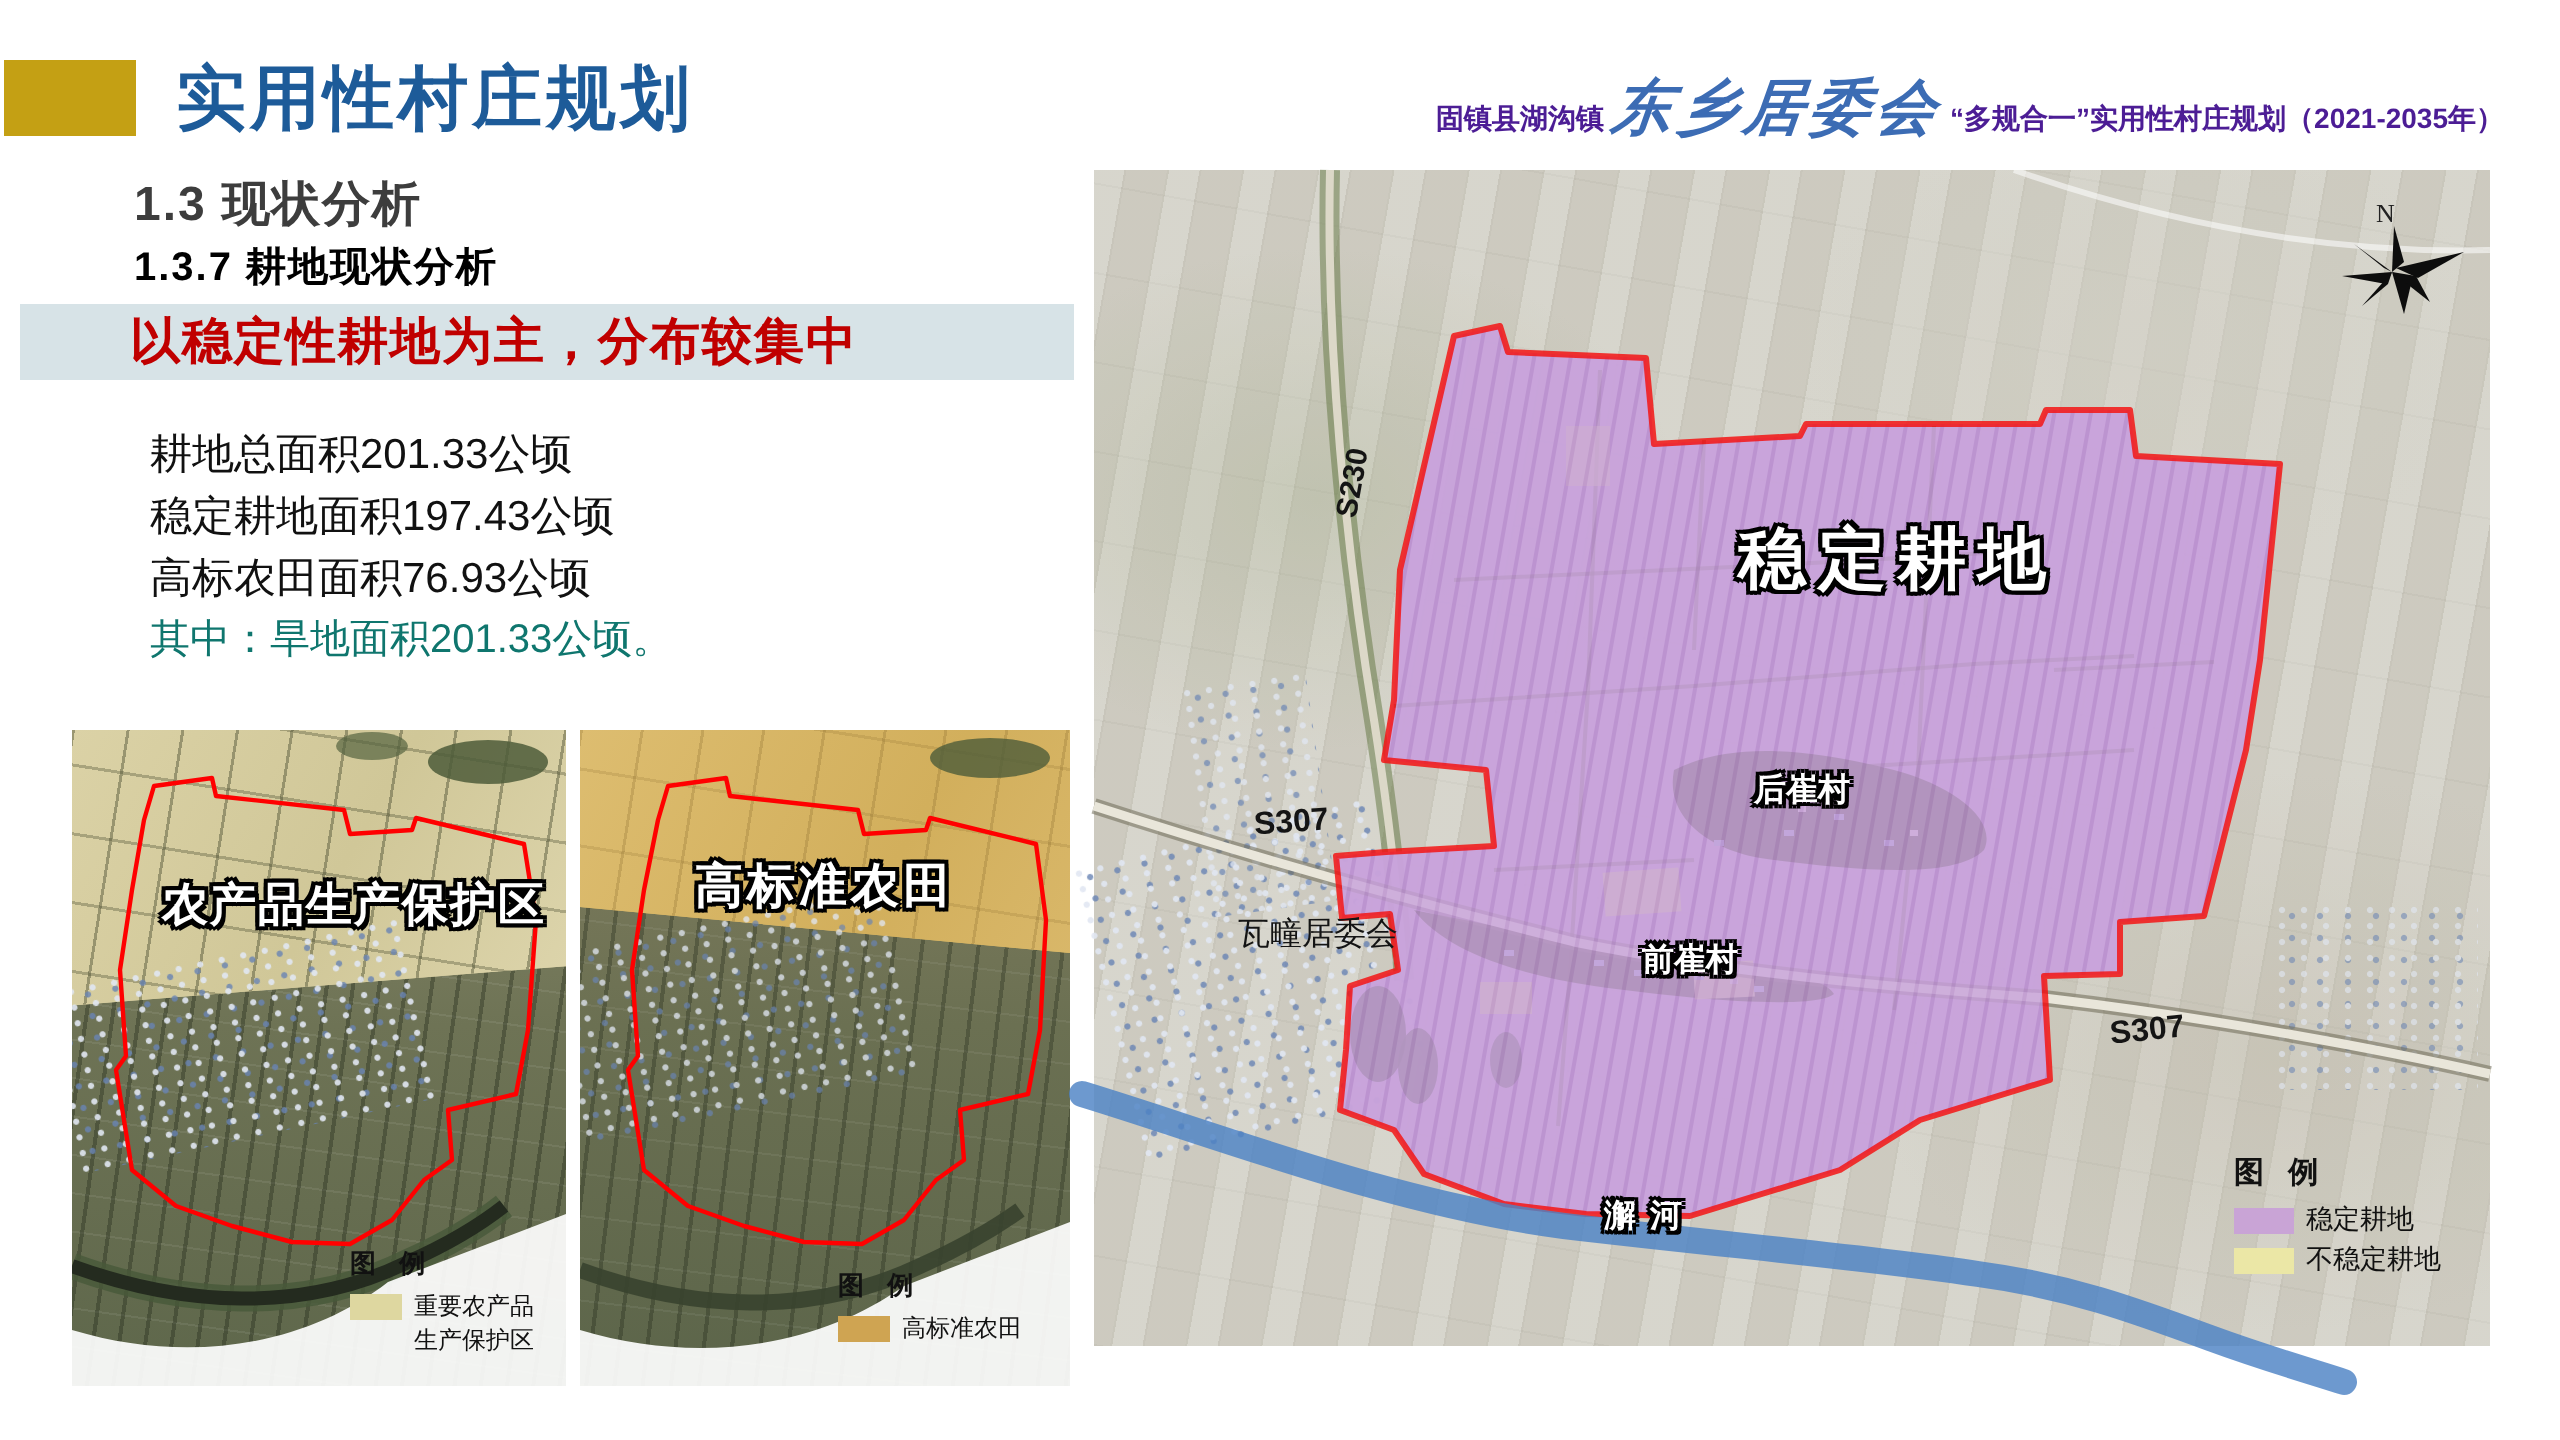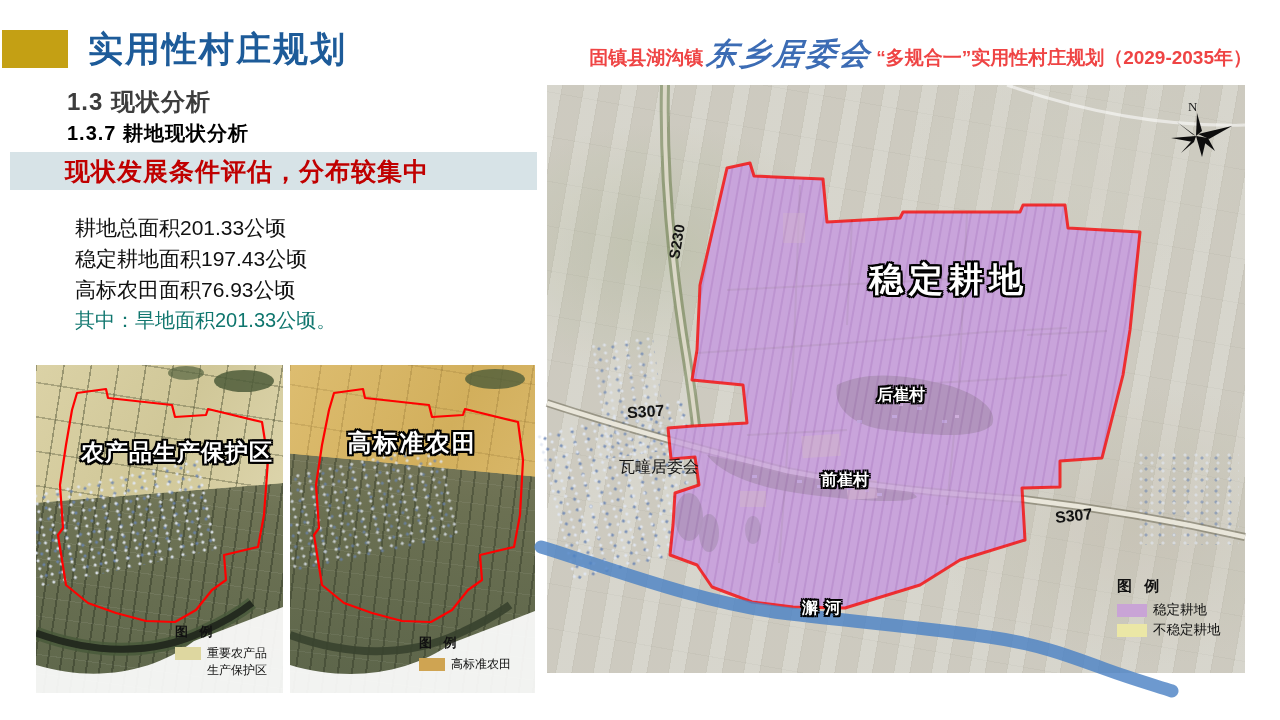--- a/index.html
+++ b/index.html
@@ -3,21 +3,21 @@
 <meta charset="utf-8">
 <style>
   html,body{margin:0;padding:0;background:#e8e8e8;}
   .slide{position:relative;width:1280px;height:720px;background:#ffffff;overflow:hidden;
          font-family:"Liberation Sans","DejaVu Sans",sans-serif;}
 
   
   .gold-block{position:absolute;left:2px;top:30px;width:66px;height:38px;background:#c4a014;}
   .main-title{position:absolute;left:88px;top:26px;font-size:35px;font-weight:bold;color:#1d5b99;letter-spacing:2px;}
   .header-right{position:absolute;right:28px;top:34px;display:flex;align-items:baseline;gap:4px;white-space:nowrap;}
-  .hr-gray{font-size:19px;font-weight:bold;color:#ef4444;}
+  .hr-gray{font-size:14px;font-weight:bold;color:#4c1d95;}
   .hr-script{font-size:30px;font-weight:bold;font-style:italic;color:#3c6cb4;letter-spacing:3px;transform:skewX(-6deg);}
 
   .h13{position:absolute;left:67px;top:86px;font-size:24px;font-weight:bold;color:#3d3d3d;letter-spacing:1px;text-align:center;}
   .h137{position:absolute;left:67px;top:120px;font-size:20px;font-weight:bold;color:#000000;letter-spacing:1px;}
 
   .banner{position:absolute;left:10px;top:152px;width:527px;height:38px;background:#d7e3e7;}
   .banner span{display:block;padding-left:55px;line-height:38px;font-size:25px;font-weight:bold;color:#c00000;letter-spacing:1px;}
 
   .stats{position:absolute;left:75px;top:212px;line-height:31px;}
   .stat{font-size:21px;font-weight:normal;color:#111;}
@@ -102,28 +102,28 @@
 </head>
 <body>
 
 <div class="slide">
 
   <div class="gold-block"></div>
   <div class="main-title">实用性村庄规划</div>
   <div class="header-right">
     <span class="hr-gray">固镇县湖沟镇</span>
     <span class="hr-script">东乡居委会</span>
-    <span class="hr-gray">“多规合一”实用性村庄规划（2029-2035年）</span>
+    <span class="hr-gray">“多规合一”实用性村庄规划（2021-2035年）</span>
   </div>
 
   <div class="h13">1.3  现状分析</div>
   <div class="h137">1.3.7  耕地现状分析</div>
 
   <div class="banner">
-    <span>现状发展条件评估，分布较集中</span>
+    <span>以稳定性耕地为主，分布较集中</span>
   </div>
 
   <div class="stats">
     <div class="stat">耕地总面积201.33公顷</div>
     <div class="stat">稳定耕地面积197.43公顷</div>
     <div class="stat">高标农田面积76.93公顷</div>
     <div class="stat normal">其中：旱地面积201.33公顷。</div>
   </div>
 
   <div class="smap smap-a">

